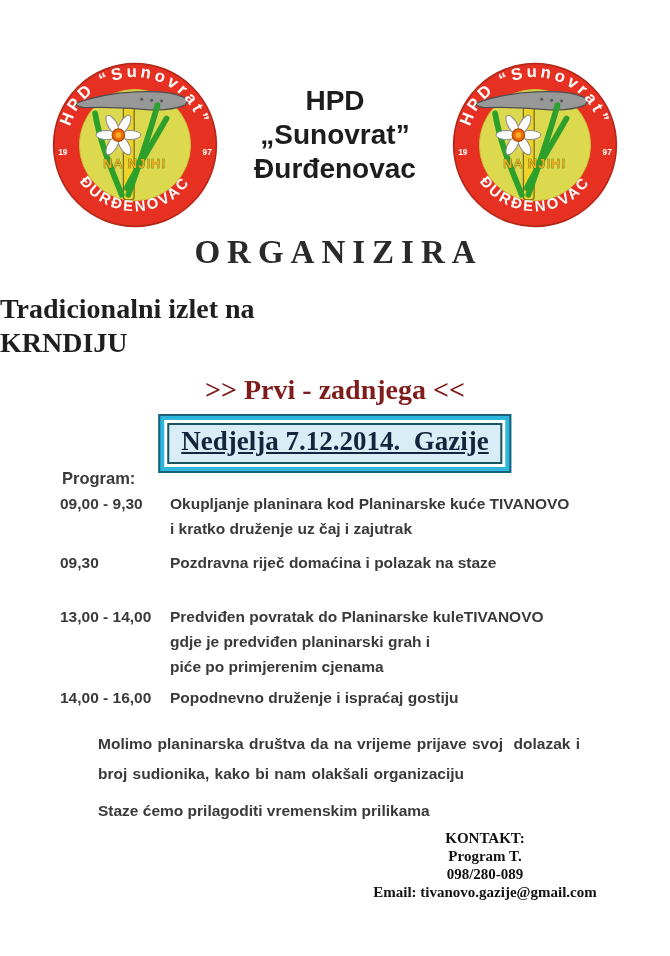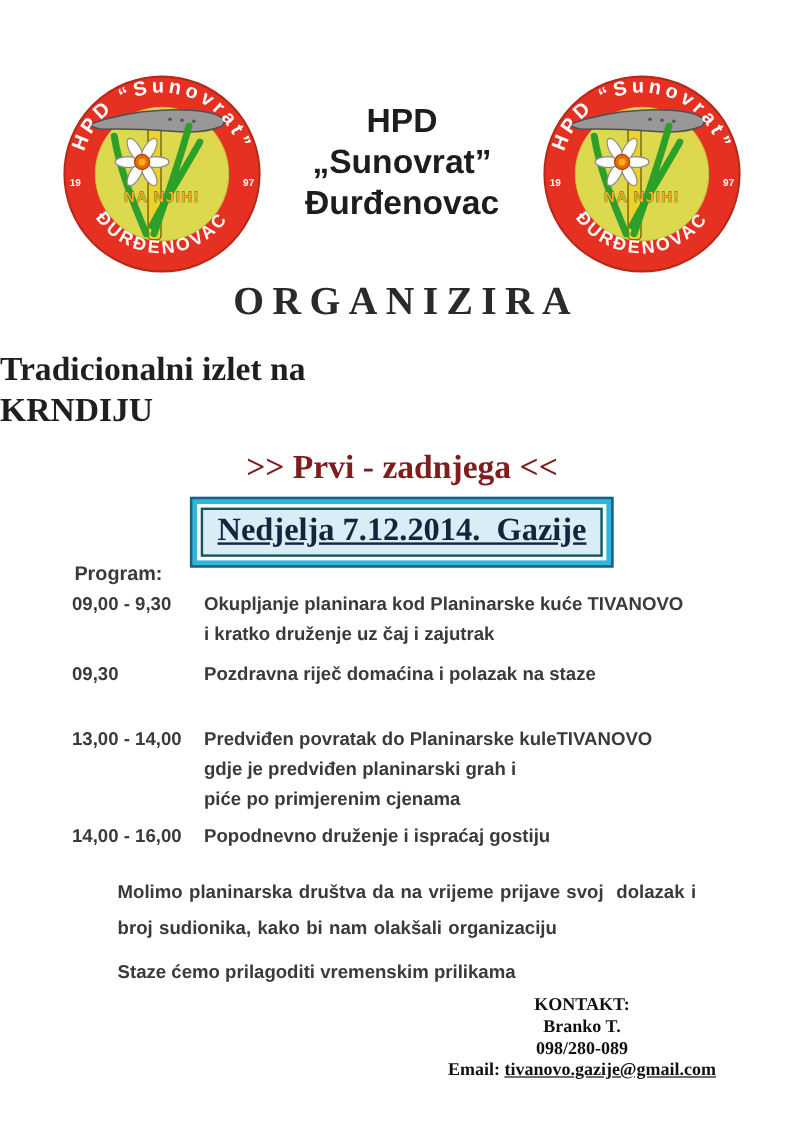--- a/index.html
+++ b/index.html
@@ -60,21 +60,21 @@
   .mt-d { margin-top:6px; }
   .note { margin-left:38px; line-height:30px; }
   .note1 { margin-top:19px; word-spacing:1px; }
   .note2 { margin-top:7px; }
 
   .contact {
     position:absolute; top:824px; left:355px; width:260px; text-align:center;
     font-family:"Liberation Serif", serif; font-weight:bold; font-size:15px;
     line-height:18px; color:#111111; padding-top:5px;
   }
-  .contact .email { text-decoration:underline; color:#111111; cursor:pointer; }
+  .contact .email { color:#111111; cursor:pointer; }
 </style>
 </head>
 <body>
 
 <svg class="logo left" viewBox="0 0 200 200">
   <defs>
     <path id="arcT1" d="M 20 112 A 81 81 0 1 1 180 112" fill="none"></path>
     <path id="arcB1" d="M 26 130 A 80 80 0 0 0 174 130" fill="none"></path>
   </defs>
   <circle cx="100" cy="100" r="98" fill="#e63122" stroke="#b5281a" stroke-width="2"></circle>
@@ -214,19 +214,19 @@
 
   <div class="note note1">
     <div class="ws-pre">Molimo planinarska društva da na vrijeme prijave svoj  dolazak i</div>
     <div>broj sudionika, kako bi nam olakšali organizaciju</div>
   </div>
   <div class="note note2">Staze ćemo prilagoditi vremenskim prilikama</div>
 </div>
 
 <div class="contact">
   <div>KONTAKT:</div>
-  <div>Branko T.</div>
+  <div>Program T.</div>
   <div>098/280-089</div>
   <div>
     <span>Email:</span>
     <span class="email">tivanovo.gazije@gmail.com</span>
   </div>
 </div>
 
 </body></html>

